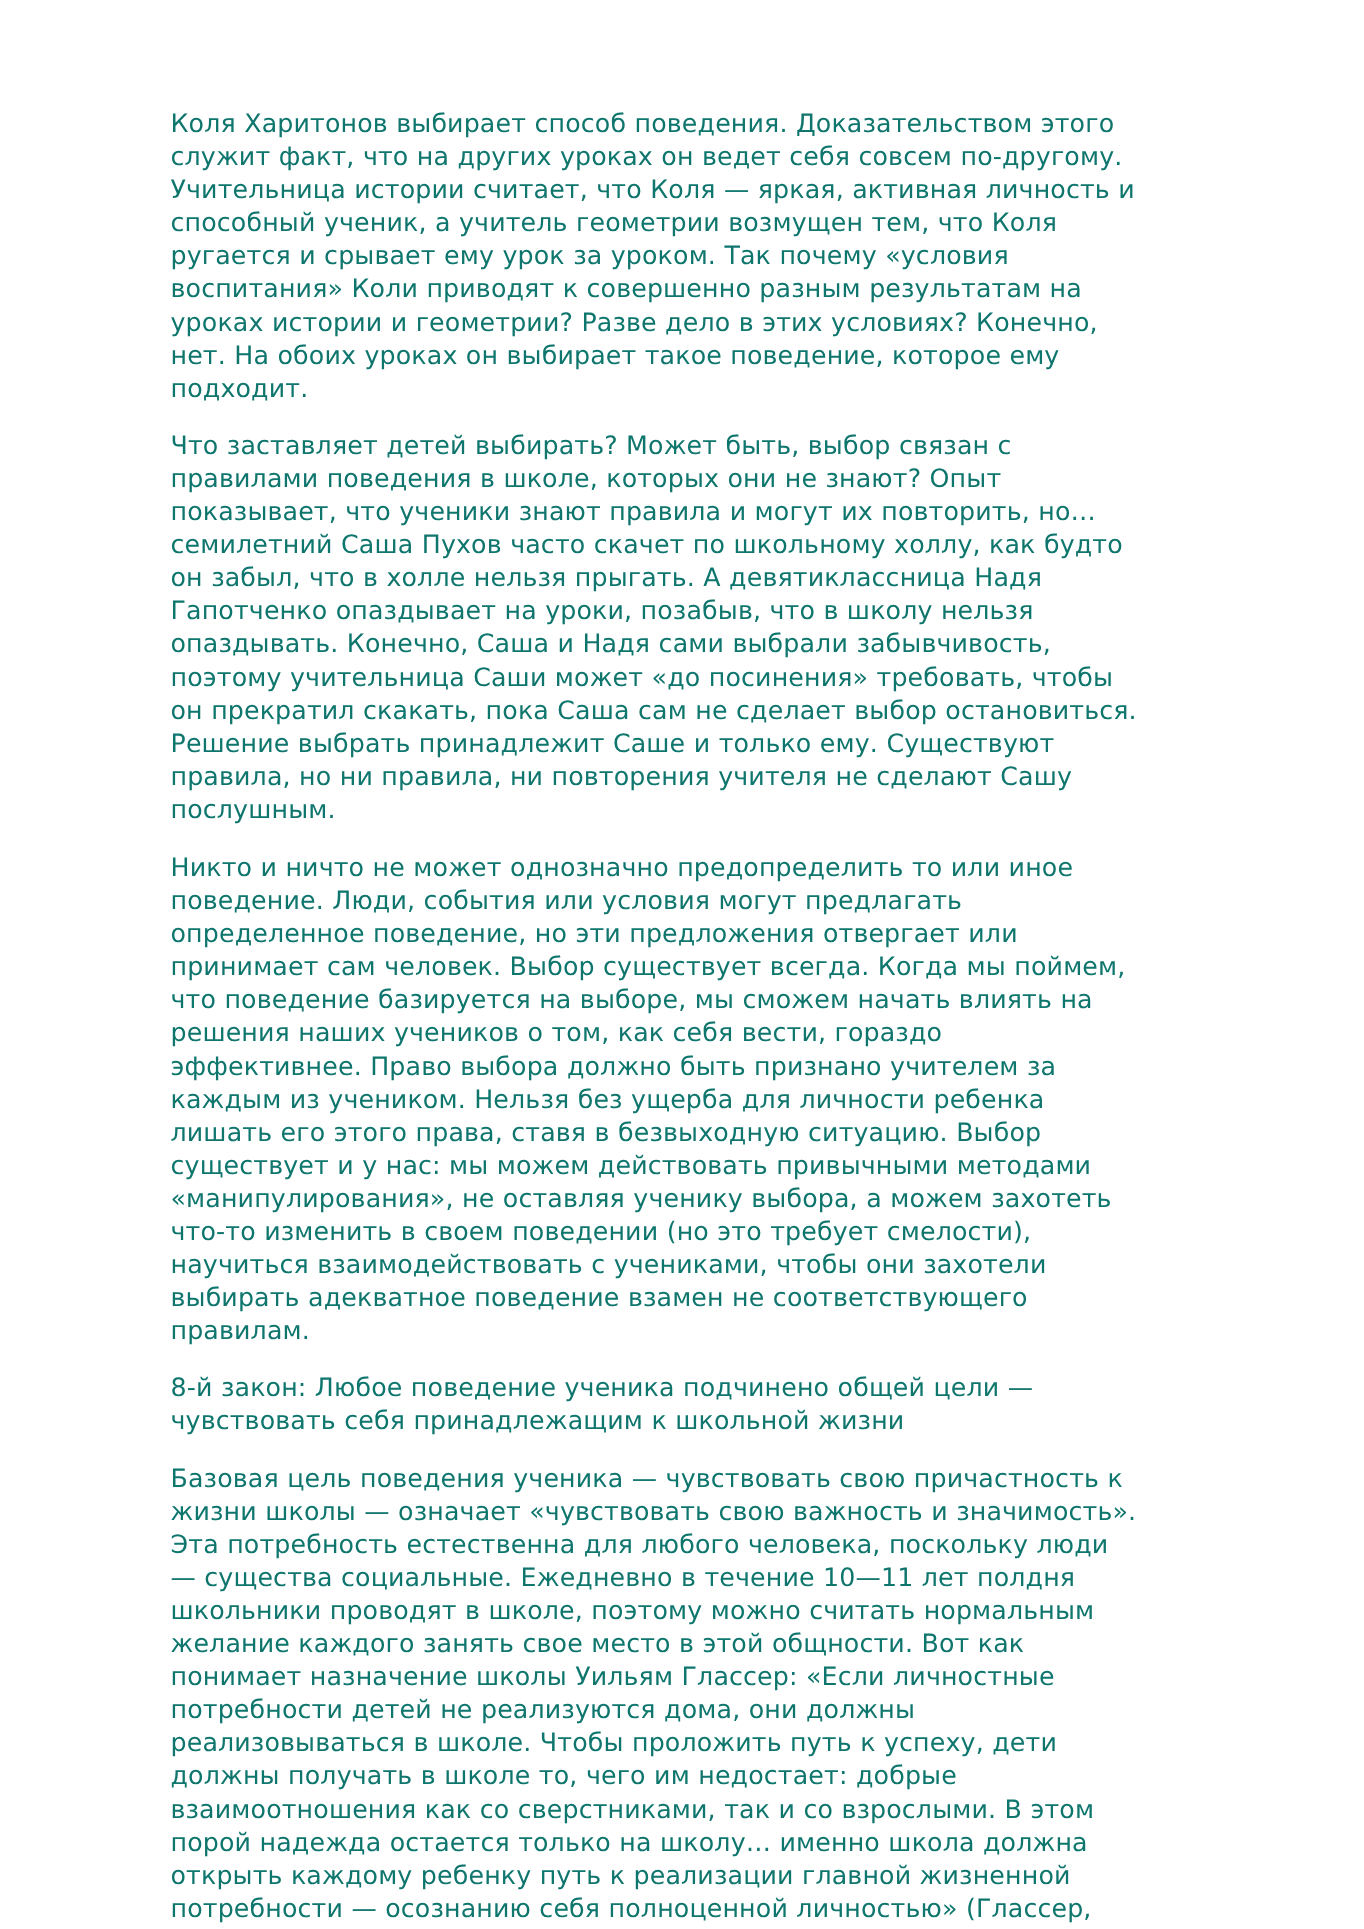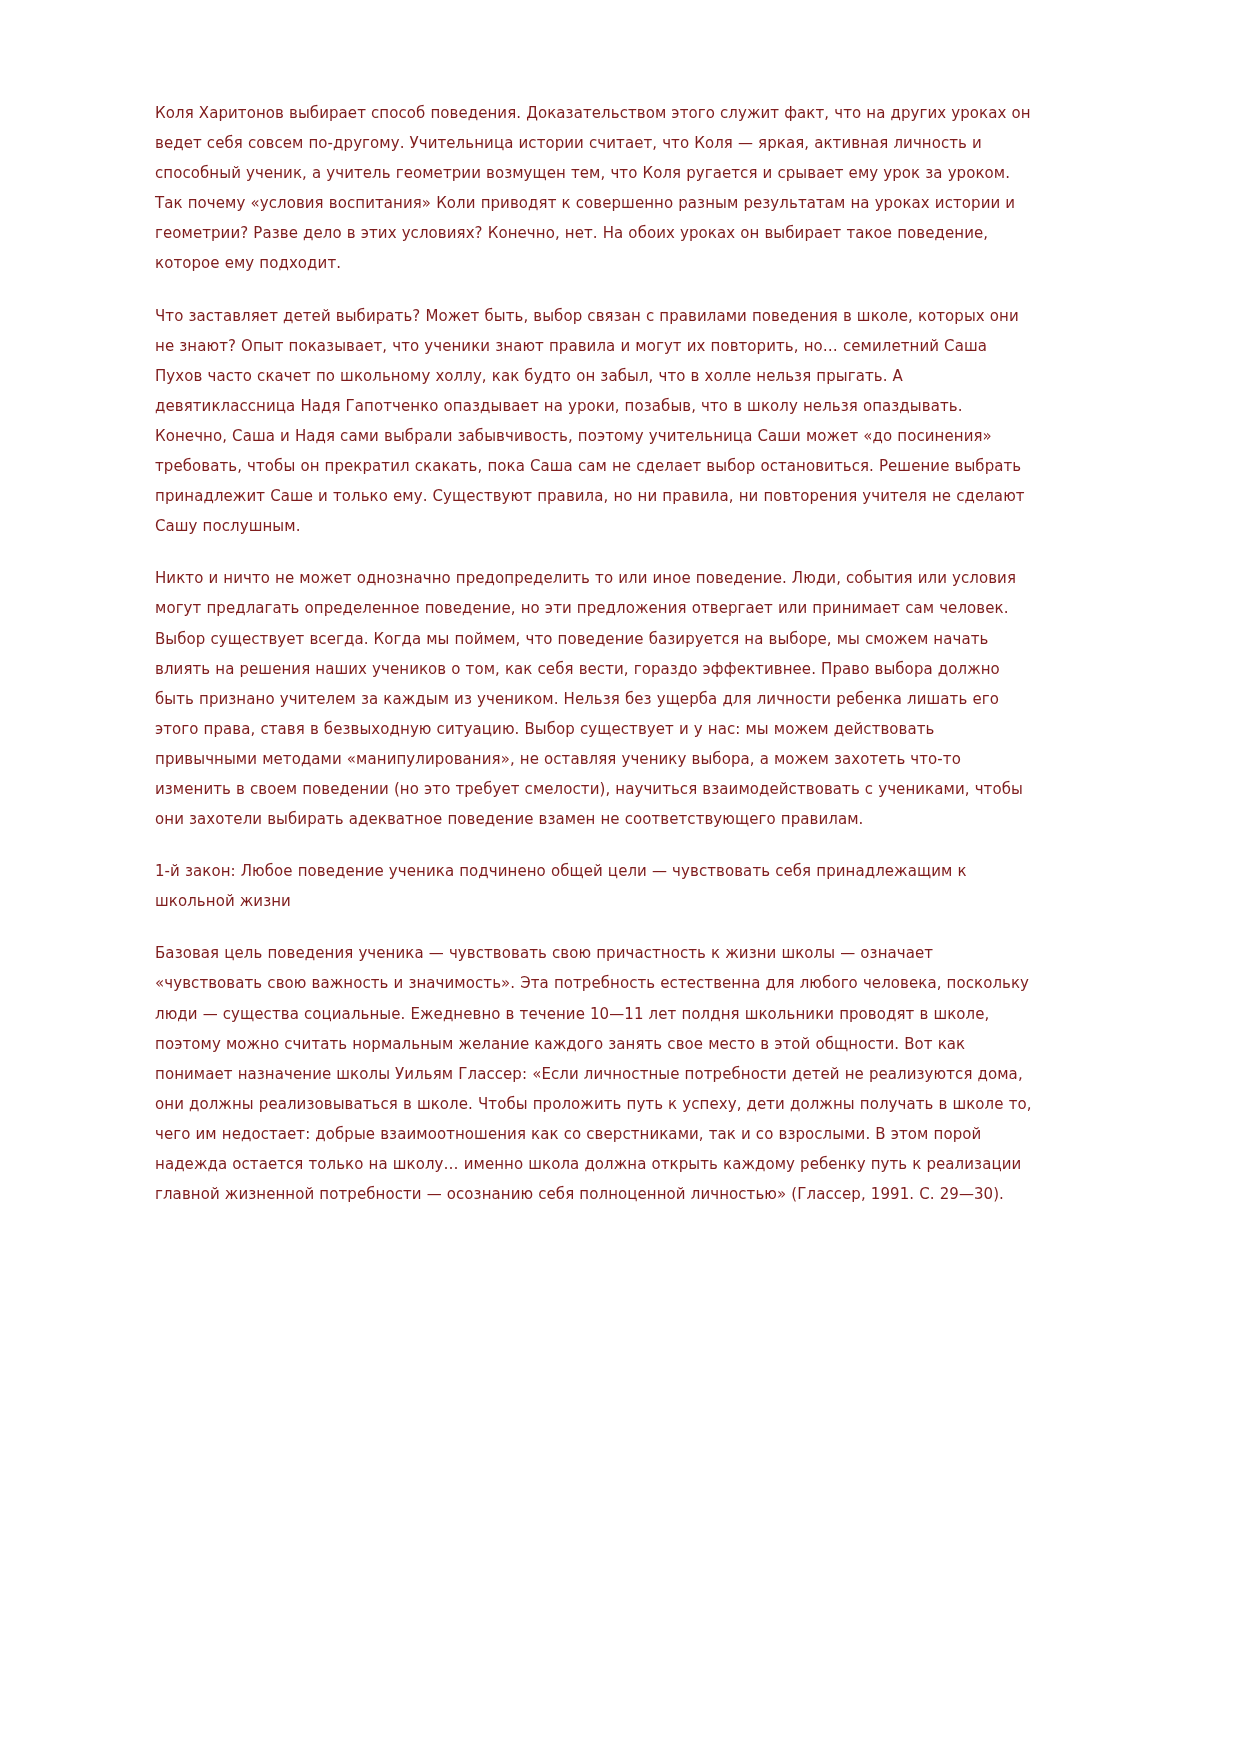--- a/index.html
+++ b/index.html
@@ -22,24 +22,24 @@
     background: #ffffff;
     box-sizing: border-box;
   }
   .doc-body {
     position: absolute;
     left: 155px;
     top: 98px;
     width: 881px;
   }
   .para {
-    font-size: 15px;
+    font-size: 23px;
     line-height: 30.1px;
     letter-spacing: 0.005em;
-    color: #7f1d1d;
+    color: #0f766e;
     margin: 0 0 22px 0;
     text-align: left;
     word-spacing: 0.2px;
     hyphens: none;
   }
   .para.law-heading {
     margin-bottom: 22px;
   }
   .para:last-child {
     margin-bottom: 0;
@@ -52,18 +52,18 @@
 <div class="page">
   <div class="doc-body">
 
     <p class="para">Коля Харитонов выбирает способ поведения. Доказательством этого служит факт, что на других уроках он ведет себя совсем по-другому. Учительница истории считает, что Коля — яркая, активная личность и способный ученик, а учитель геометрии возмущен тем, что Коля ругается и срывает ему урок за уроком. Так почему «условия воспитания» Коли приводят к совершенно разным результатам на уроках истории и геометрии? Разве дело в этих условиях? Конечно, нет. На обоих уроках он выбирает такое поведение, которое ему подходит.</p>
 
 
     <p class="para">Что заставляет детей выбирать? Может быть, выбор связан с правилами поведения в школе, которых они не знают? Опыт показывает, что ученики знают правила и могут их повторить, но… семилетний Саша Пухов часто скачет по школьному холлу, как будто он забыл, что в холле нельзя прыгать. А девятиклассница Надя Гапотченко опаздывает на уроки, позабыв, что в школу нельзя опаздывать. Конечно, Саша и Надя сами выбрали забывчивость, поэтому учительница Саши может «до посинения» требовать, чтобы он прекратил скакать, пока Саша сам не сделает выбор остановиться. Решение выбрать принадлежит Саше и только ему. Существуют правила, но ни правила, ни повторения учителя не сделают Сашу послушным.</p>
 
     <p class="para">Никто и ничто не может однозначно предопределить то или иное поведение. Люди, события или условия могут предлагать определенное поведение, но эти предложения отвергает или принимает сам человек. Выбор существует всегда. Когда мы поймем, что поведение базируется на выборе, мы сможем начать влиять на решения наших учеников о том, как себя вести, гораздо эффективнее. Право выбора должно быть признано учителем за каждым из учеником. Нельзя без ущерба для личности ребенка лишать его этого права, ставя в безвыходную ситуацию. Выбор существует и у нас: мы можем действовать привычными методами «манипулирования», не оставляя ученику выбора, а можем захотеть что-то изменить в своем поведении (но это требует смелости), научиться взаимодействовать с учениками, чтобы они захотели выбирать адекватное поведение взамен не соответствующего правилам.</p>
 
-    <p class="para law-heading">1-й закон: Любое поведение ученика подчинено общей цели — чувствовать себя принадлежащим к школьной жизни</p>
+    <p class="para law-heading">8-й закон: Любое поведение ученика подчинено общей цели — чувствовать себя принадлежащим к школьной жизни</p>
 
     <p class="para">Базовая цель поведения ученика — чувствовать свою причастность к жизни школы — означает «чувствовать свою важность и значимость». Эта потребность естественна для любого человека, поскольку люди — существа социальные. Ежедневно в течение 10—11 лет полдня школьники проводят в школе, поэтому можно считать нормальным желание каждого занять свое место в этой общности. Вот как понимает назначение школы Уильям Глассер: «Если личностные потребности детей не реализуются дома, они должны реализовываться в школе. Чтобы проложить путь к успеху, дети должны получать в школе то, чего им недостает: добрые взаимоотношения как со сверстниками, так и со взрослыми. В этом порой надежда остается только на школу… именно школа должна открыть каждому ребенку путь к реализации главной жизненной потребности — осознанию себя полноценной личностью» (Глассер, 1991. С. 29—30).</p>
 
   </div>
 </div>
 
 </body></html>

